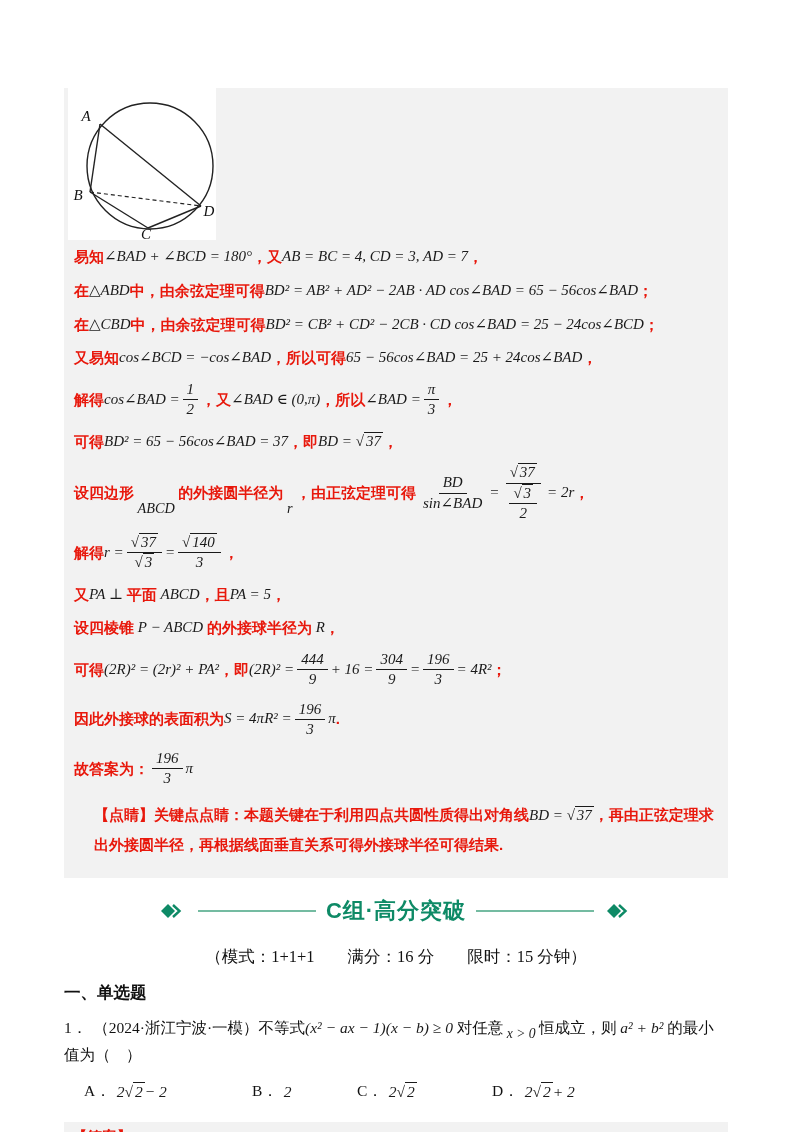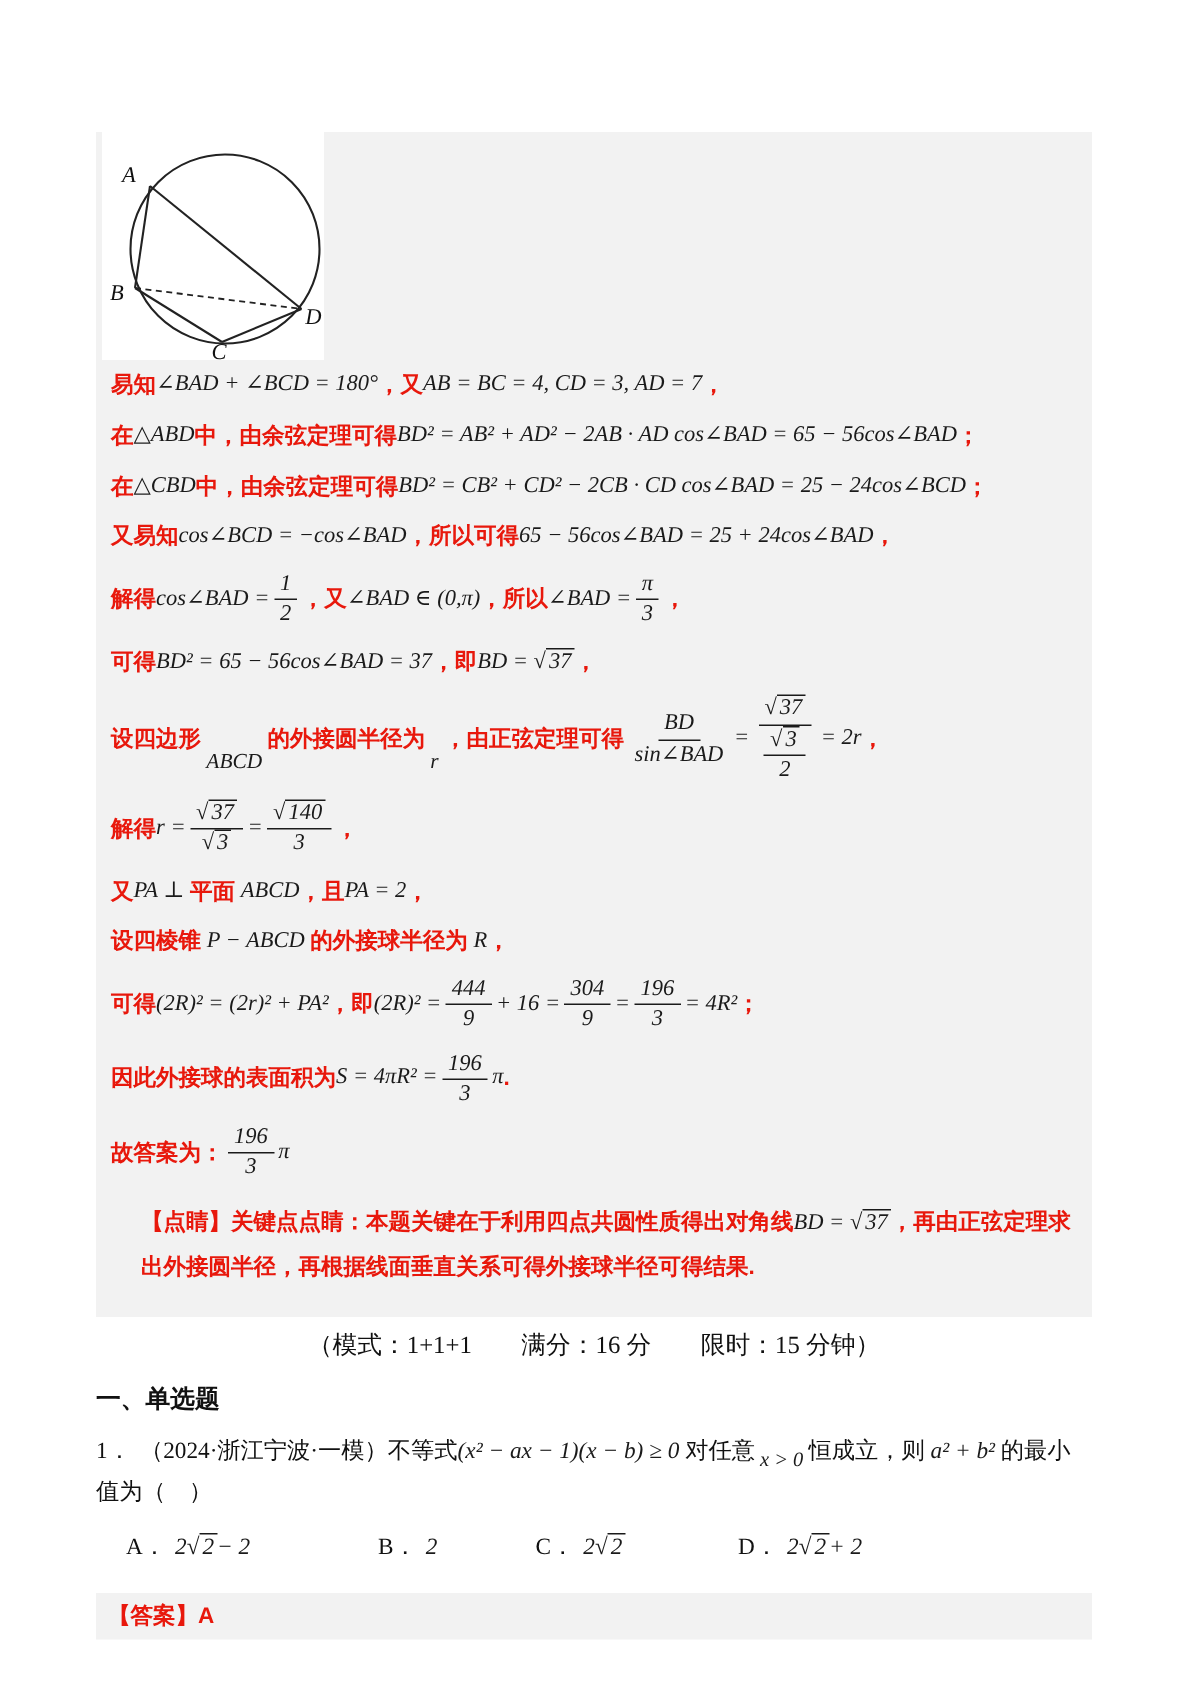--- a/index.html
+++ b/index.html
@@ -43,21 +43,21 @@
   .rsign{font-style:normal;}
   .rad{border-top:1.4px solid currentColor;padding:0 2px;}
 
   
   .banner{display:flex;align-items:center;justify-content:center;gap:10px;margin-top:18px;}
   .banner-line{width:118px;height:2px;background:var(--greenline);}
   .banner-title{
     color:var(--green);font-family:"Liberation Sans","DejaVu Sans",sans-serif;
     font-weight:bold;font-size:22px;letter-spacing:1px;
   }
-  .subtitle{text-align:center;font-size:16.5px;color:#111;margin-top:8px;}
+  .subtitle{text-align:center;font-size:16.5px;color:#111;margin-top:20px;}
 
   .sec-heading{font-size:16.5px;font-weight:bold;color:#111;margin-top:14px;}
 
   .q-line{margin-top:10px;font-size:15.5px;color:#111;line-height:1.8;}
   .q-num{margin-right:6px;}
 
   .options{display:flex;margin-top:12px;padding-left:20px;font-size:15.5px;align-items:center;}
   .opt{display:inline-flex;align-items:center;}
   .opt:nth-child(1){width:168px;}
   .opt:nth-child(2){width:105px;}
@@ -174,21 +174,21 @@
             <span class="fd"><span class="seg-m">3</span></span>
           </span>
           <span class="seg-cn">，</span>
         </div>
         <div class="sline">
           <span class="seg-cn">又</span>
           <span class="seg-m">PA ⊥ </span>
           <span class="seg-cn">平面</span>
           <span class="seg-m"> ABCD</span>
           <span class="seg-cn">，且</span>
-          <span class="seg-m">PA = 2</span>
+          <span class="seg-m">PA = 5</span>
           <span class="seg-cn">，</span>
         </div>
         <div class="sline">
           <span class="seg-cn">设四棱锥</span>
           <span class="seg-m"> P − ABCD </span>
           <span class="seg-cn">的外接球半径为</span>
           <span class="seg-m"> R</span>
           <span class="seg-cn">，</span>
         </div>
         <div class="sline">
@@ -228,20 +228,33 @@
           <span class="frac">
             <span class="fn"><span class="seg-m">196</span></span>
             <span class="fd"><span class="seg-m">3</span></span>
           </span>
           <span class="seg-m">π</span>
         </div>
         <div class="sline wrapline"><span class="seg-cn">【点睛】关键点点睛：本题关键在于利用四点共圆性质得出对角线</span><span class="seg-m">BD = </span><span class="sqrt"><span class="rsign">√</span><span class="rad"><span class="seg-m">37</span></span></span><span class="seg-cn">，再由正弦定理求出外接圆半径，再根据线面垂直关系可得外接球半径可得结果.</span></div>
       </div>
   </div>
 
+  <div class="banner">
+    <svg width="30" height="18" viewBox="0 0 30 18">
+      <path d="M10 2 L17 9 L10 16 L3 9 Z" fill="#0e8a66"></path>
+      <path d="M15 3 L21.5 9 L15 15" fill="none" stroke="#0e8a66" stroke-width="2.4"></path>
+    </svg>
+    <div class="banner-line"></div>
+    <span class="banner-title">C组·高分突破</span>
+    <div class="banner-line"></div>
+    <svg width="30" height="18" viewBox="0 0 30 18">
+      <path d="M10 2 L17 9 L10 16 L3 9 Z" fill="#0e8a66"></path>
+      <path d="M15 3 L21.5 9 L15 15" fill="none" stroke="#0e8a66" stroke-width="2.4"></path>
+    </svg>
+  </div>
 
   <div class="subtitle">（模式：1+1+1　　满分：16 分　　限时：15 分钟）</div>
 
   <div class="sec-heading">一、单选题</div>
 
   <div class="q-line">
     <span class="q-num seg-b">1．</span><span><span class="seg-b">（2024·浙江宁波·一模）不等式</span><span class="seg-m">(x² − ax − 1)(x − b) ≥ 0 </span><span class="seg-b">对任意</span><span class="seg-m seg-low"> x &gt; 0 </span><span class="seg-b">恒成立，则</span><span class="seg-m"> a² + b² </span><span class="seg-b">的最小值为（　）</span></span>
   </div>
 
   <div class="options" id="options">

